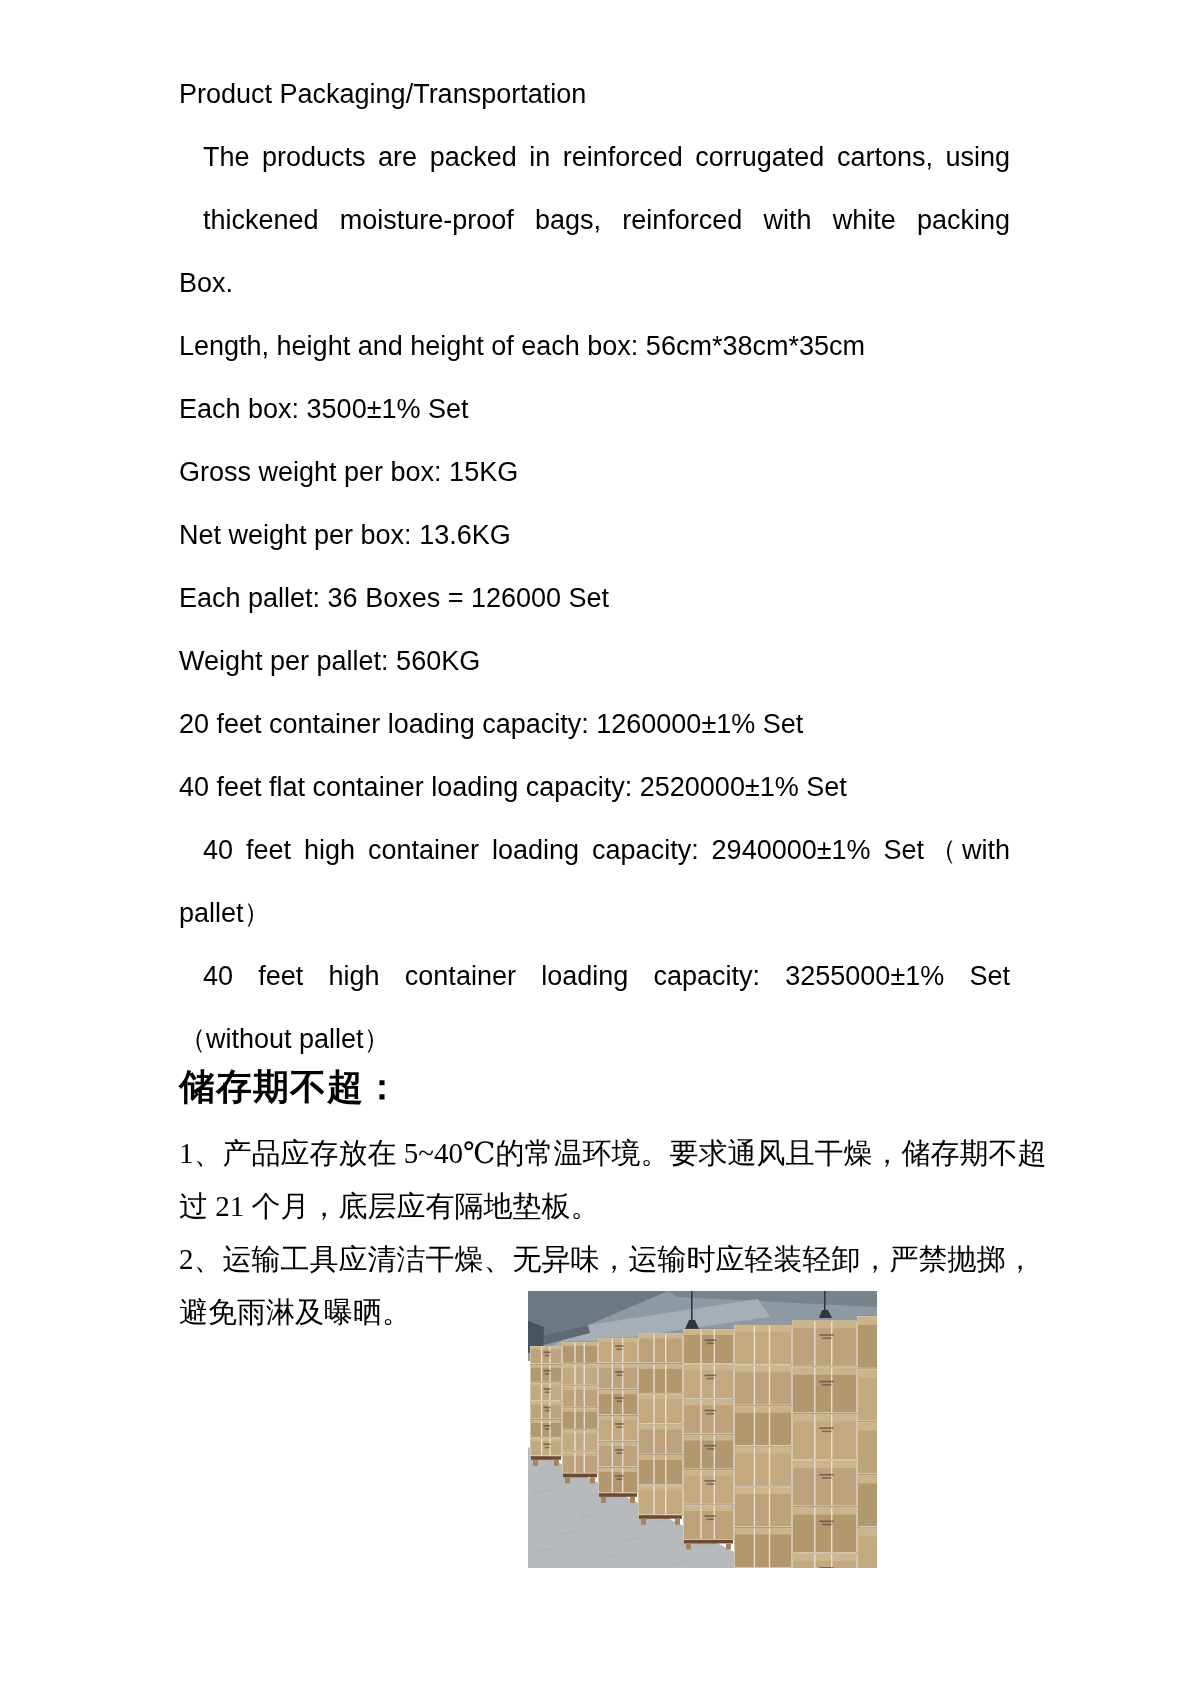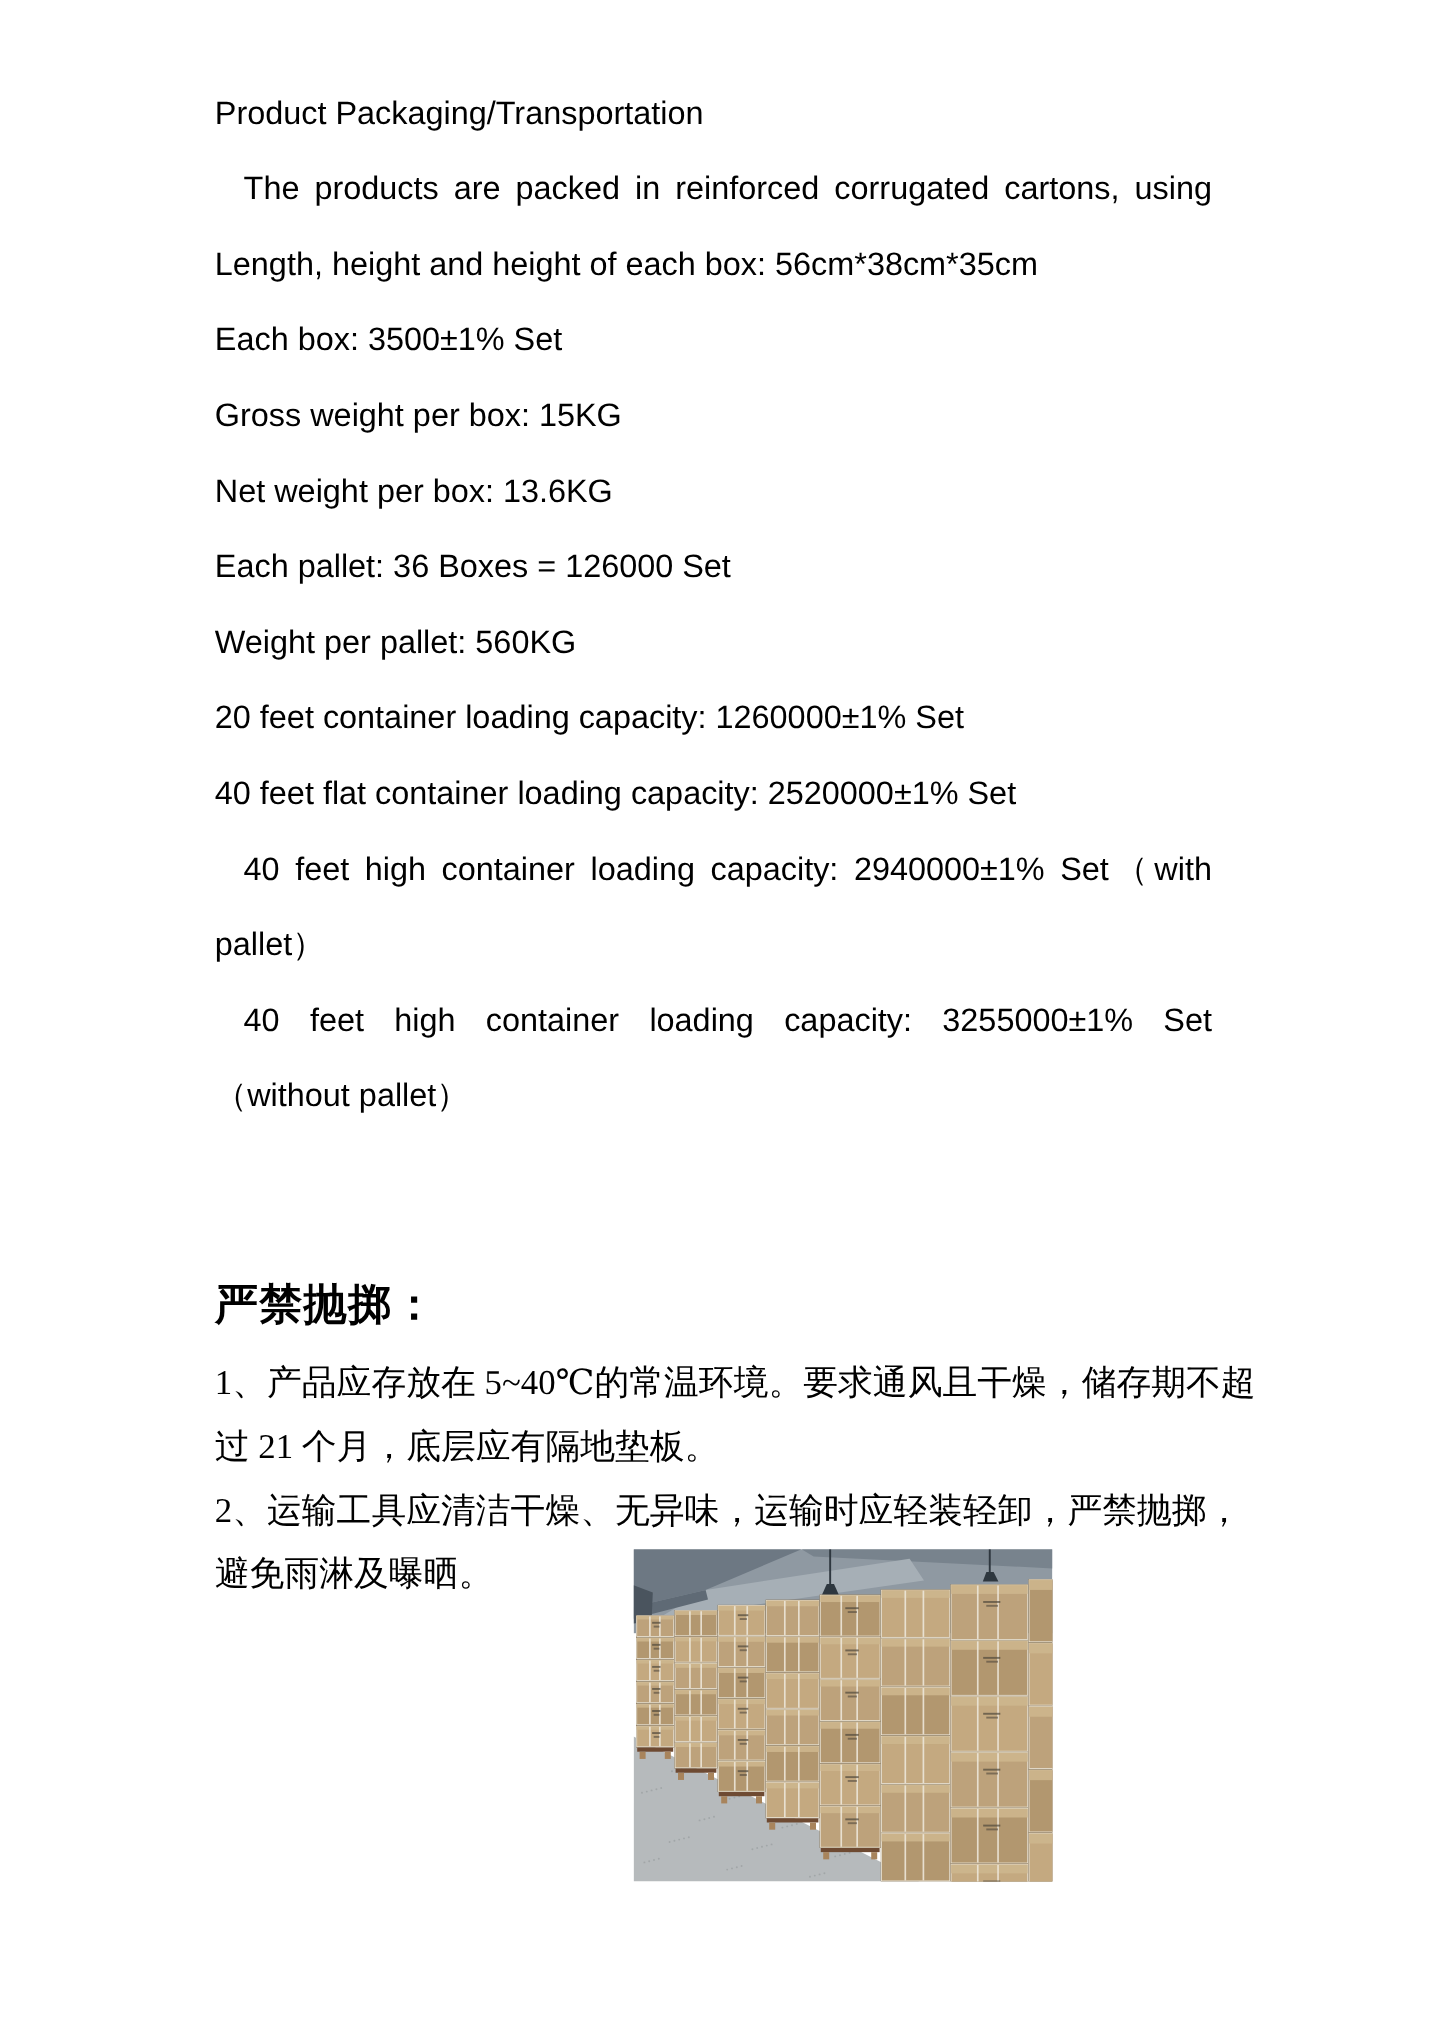--- a/index.html
+++ b/index.html
@@ -40,35 +40,37 @@
   .photo svg{display:block;}
 </style>
 </head>
 <body>
 
 <div class="page">
 
   <div class="en-block">
     <div class="en-line">Product Packaging/Transportation</div>
     <div class="en-line j">The products are packed in reinforced corrugated cartons, using</div>
+    <div class="en-line j">thickened moisture-proof bags, reinforced with white packing</div>
+    <div class="en-line">Box.</div>
     <div class="en-line">Length, height and height of each box: 56cm*38cm*35cm</div>
     <div class="en-line">Each box: 3500±1% Set</div>
     <div class="en-line">Gross weight per box: 15KG</div>
     <div class="en-line">Net weight per box: 13.6KG</div>
     <div class="en-line">Each pallet: 36 Boxes = 126000 Set</div>
     <div class="en-line">Weight per pallet: 560KG</div>
     <div class="en-line">20 feet container loading capacity: 1260000±1% Set</div>
     <div class="en-line">40 feet flat container loading capacity: 2520000±1% Set</div>
     <div class="en-line j">40 feet high container loading capacity: 2940000±1% Set（with</div>
     <div class="en-line">pallet）</div>
     <div class="en-line j">40 feet high container loading capacity: 3255000±1% Set</div>
     <div class="en-line">（without pallet）</div>
   </div>
 
-  <div class="cn-heading">严禁抛掷：</div>
+  <div class="cn-heading">储存期不超：</div>
 
   <div class="cn-block">
     <div class="cn-line">1、产品应存放在 5~40℃的常温环境。要求通风且干燥，储存期不超</div>
     <div class="cn-line">过 21 个月，底层应有隔地垫板。</div>
     <div class="cn-line">2、运输工具应清洁干燥、无异味，运输时应轻装轻卸，严禁抛掷，</div>
     <div class="cn-line">避免雨淋及曝晒。</div>
   </div>
 
   <div class="photo">
     <svg id="photo-svg" width="349" height="277" viewBox="0 0 349 277">

